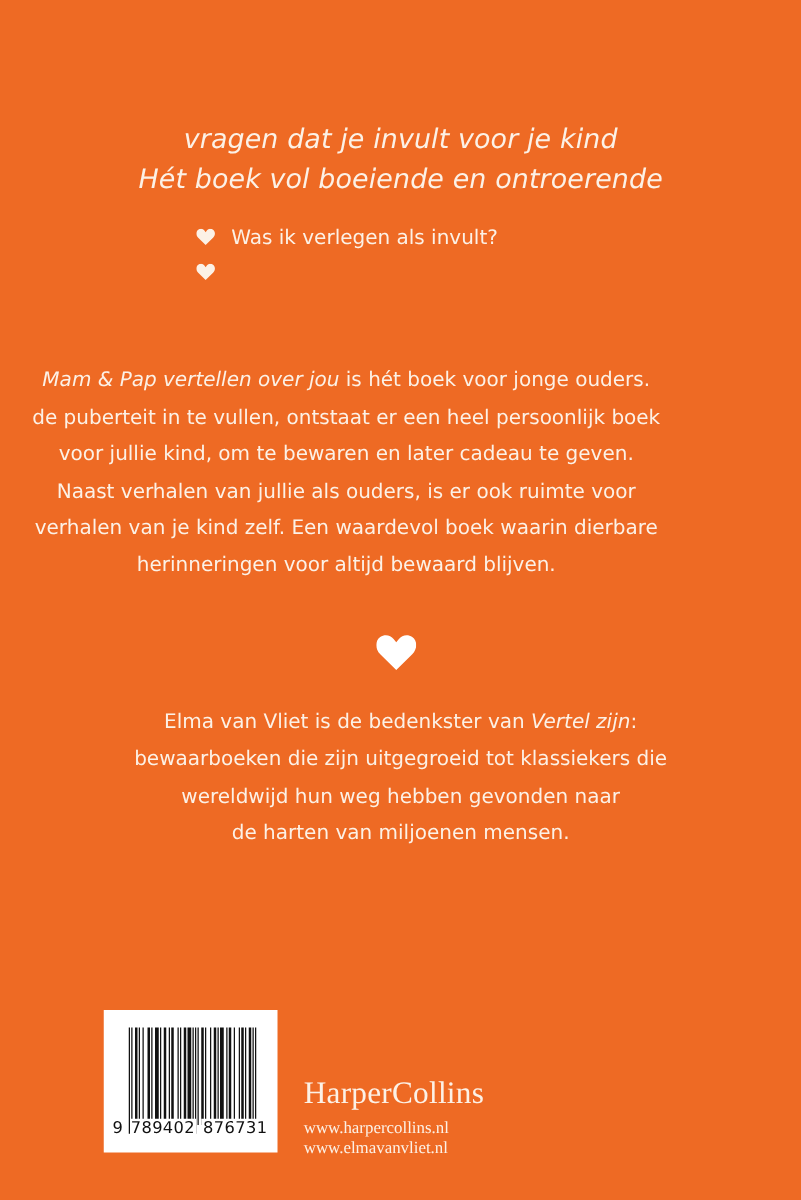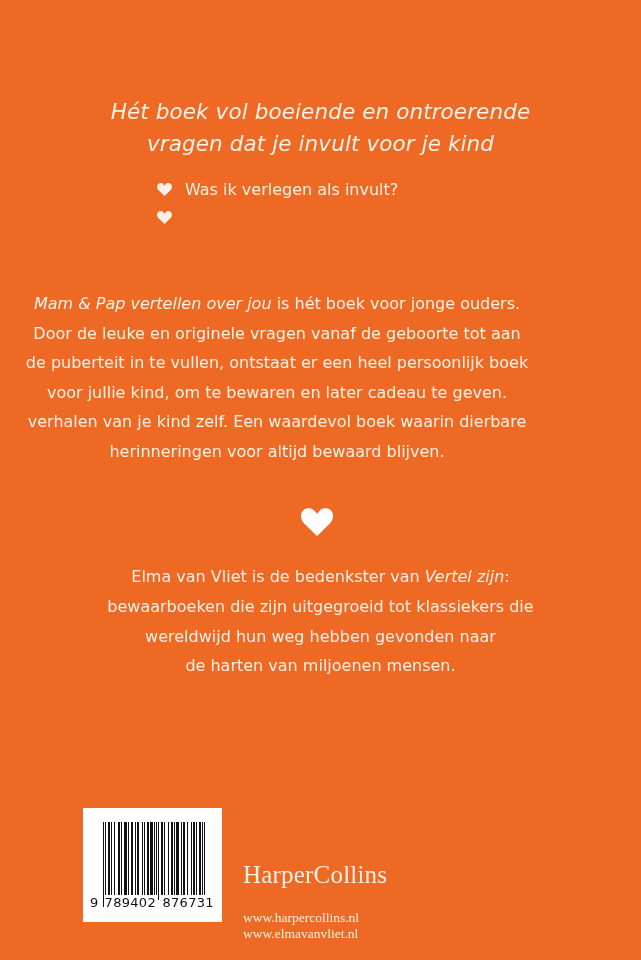--- a/index.html
+++ b/index.html
@@ -68,32 +68,32 @@
     .barcode-digits .first { margin-right: 5px; }
     .barcode-digits .grp { background: #fff; padding: 0 1px; }
     .publisher {
       position: absolute; left: 243px; top: 861px;
       font-family: "Liberation Serif", "DejaVu Serif", serif;
       font-size: 25px; letter-spacing: 0.2px; line-height: 28px;
     }
     .urls {
       position: absolute; left: 243px; top: 894px;
       font-family: "Liberation Serif", "DejaVu Serif", serif;
-      font-size: 13.5px; line-height: 16px; margin-top: 16px;
+      font-size: 13.5px; line-height: 16px;
     }
     .urls .line { display: block; }
   </style>
 </head>
 <body>
 
 <div class="page">
 
   <div class="tagline">
+    <span class="line">vragen dat je invult voor je kind</span>
     <span class="line">Hét boek vol boeiende en ontroerende</span>
-    <span class="line">vragen dat je invult voor je kind</span>
   </div>
 
   <ul class="questions">
     <li>
       <span class="heart-bullet">
         <svg viewBox="0 0 24 21">
             <path fill="#FCF1E6" d="M12 21 L2.4 11.6 C-0.8 8.4 -0.8 3.4 2.4 1.2 C5 -0.6 8.6 0 10.4 2.4 L12 4.4 L13.6 2.4 C15.4 0 19 -0.6 21.6 1.2 C24.8 3.4 24.8 8.4 21.6 11.6 Z"></path>
           </svg>
       </span>
       <span>Was ik verlegen als invult?</span>
@@ -102,23 +102,23 @@
       <span class="heart-bullet">
         <svg viewBox="0 0 24 21">
             <path fill="#FCF1E6" d="M12 21 L2.4 11.6 C-0.8 8.4 -0.8 3.4 2.4 1.2 C5 -0.6 8.6 0 10.4 2.4 L12 4.4 L13.6 2.4 C15.4 0 19 -0.6 21.6 1.2 C24.8 3.4 24.8 8.4 21.6 11.6 Z"></path>
           </svg>
       </span>
     </li>
   </ul>
 
   <div class="desc">
     <span class="line"><em>Mam &amp; Pap vertellen over jou</em><span> is hét boek voor jonge ouders.</span></span>
-    <span class="line">Door de leuke en originele vragen vanaf de geboorte tot aan</span>
     <span class="line">de puberteit in te vullen, ontstaat er een heel persoonlijk boek</span>
     <span class="line">voor jullie kind, om te bewaren en later cadeau te geven.</span>
+    <span class="line">Naast verhalen van jullie als ouders, is er ook ruimte voor</span>
     <span class="line">verhalen van je kind zelf. Een waardevol boek waarin dierbare</span>
     <span class="line">herinneringen voor altijd bewaard blijven.</span>
   </div>
 
   <div class="divider-heart">
     <svg viewBox="0 0 24 21">
         <path fill="#FFFFFF" d="M12 21 L2.4 11.6 C-0.8 8.4 -0.8 3.4 2.4 1.2 C5 -0.6 8.6 0 10.4 2.4 L12 4.4 L13.6 2.4 C15.4 0 19 -0.6 21.6 1.2 C24.8 3.4 24.8 8.4 21.6 11.6 Z"></path>
       </svg>
   </div>
 

